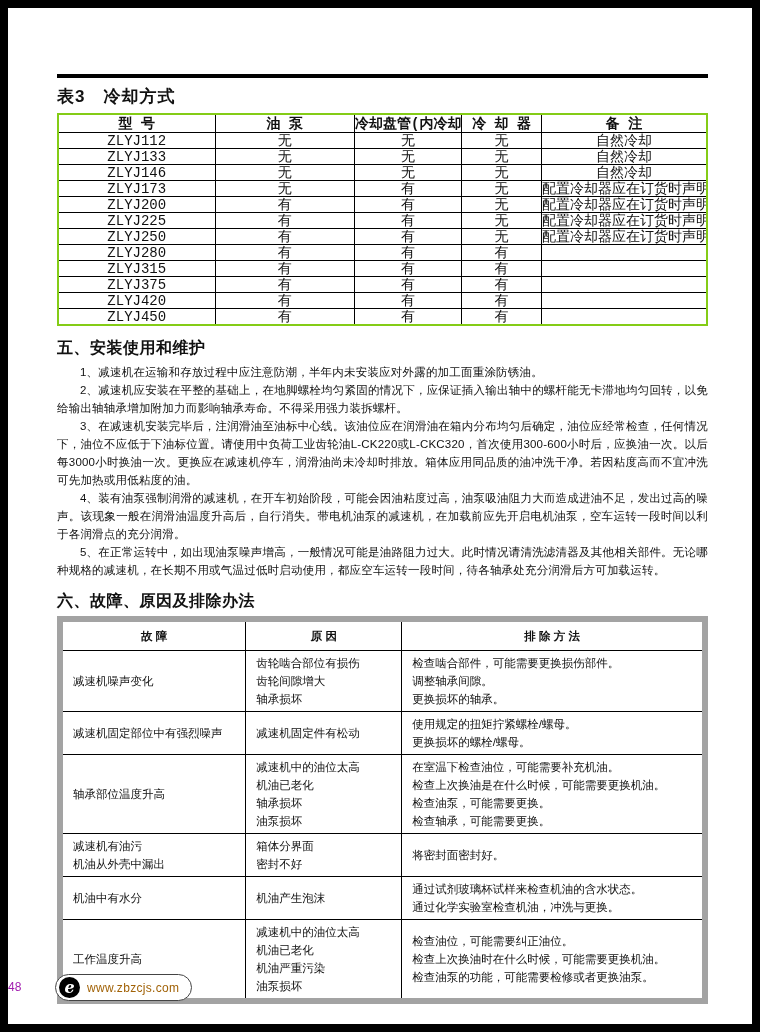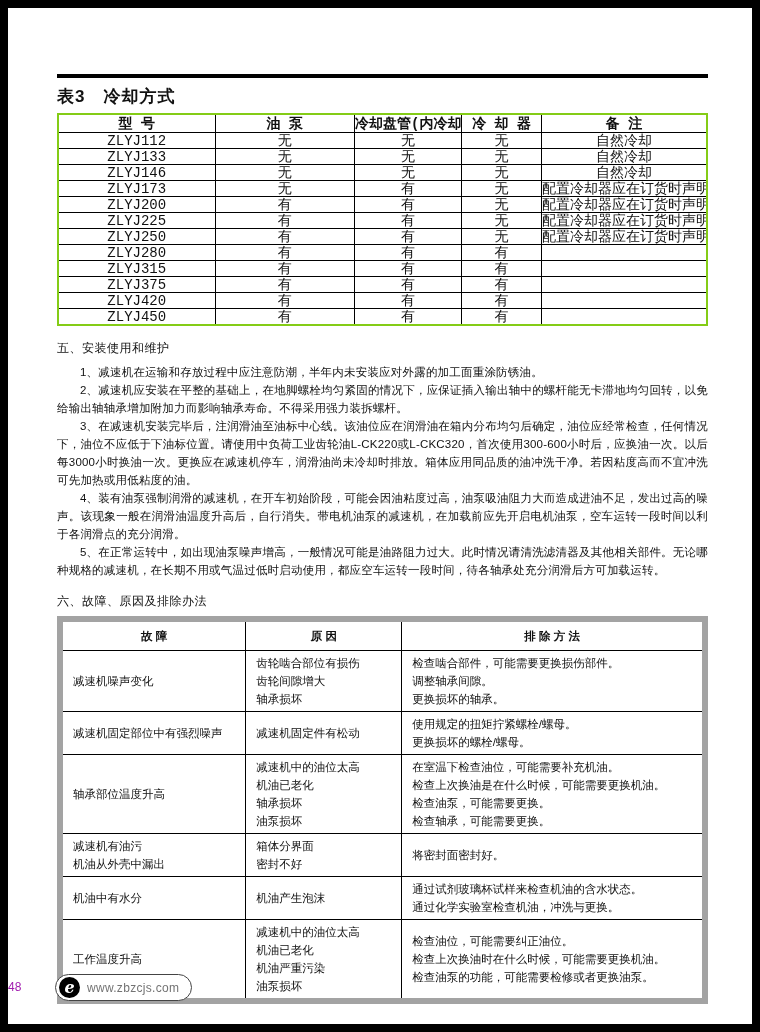--- a/index.html
+++ b/index.html
@@ -26,21 +26,21 @@
   table.t3 th, table.t3 td {
     border:1px solid #000; text-align:center; vertical-align:middle;
     padding:0; height:15px; line-height:14px; overflow:hidden; white-space:nowrap;
   }
   table.t3 th { font-weight:bold; height:17px; }
   .t3 col.c1 { width:24.2%; } .t3 col.c2 { width:21.5%; }
   .t3 col.c3 { width:16.5%; } .t3 col.c4 { width:12.3%; }
   .t3 col.c5 { width:25.5%; }
 
   .section-title {
-    margin:12px 0 5px 0; font-size:12px; font-weight:normal; line-height:20px;
+    margin:12px 0 5px 0; font-size:16px; font-weight:bold; line-height:20px;
     letter-spacing:0.5px;
   }
   .para {
     margin:0; font-size:11.5px; line-height:18px; text-align:justify;
     text-indent:2em; letter-spacing:0.2px;
   }
 
   table.t6 { border:6px solid #a3a3a3; font-size:11.5px; margin-top:5px; }
   table.t6 th, table.t6 td { border:1px solid #000; vertical-align:middle; }
   table.t6 th {
@@ -55,21 +55,21 @@
     display:flex; align-items:center; gap:7px;
     border:1.5px solid #444; border-radius:15px;
     padding:2px 12px 2px 3px; background:#fff;
   }
   .logo-circle {
     width:21px; height:21px; border-radius:50%; background:#000; color:#fff;
     display:flex; align-items:center; justify-content:center;
     font-family:"DejaVu Serif",serif; font-style:italic; font-weight:bold;
     font-size:16px; line-height:21px;
   }
-  .site-text { font-size:12px; color:#737373; letter-spacing:0.3px; }
+  .site-text { font-size:12px; color:#a16207; letter-spacing:0.3px; }
   .page-number {
     position:absolute; left:0; right:0; top:972px; text-align:left;
     font-size:12px; color:#a21caf;
   }
 </style>
 </head>
 <body>
 
 <div class="page">
   <div class="content">

